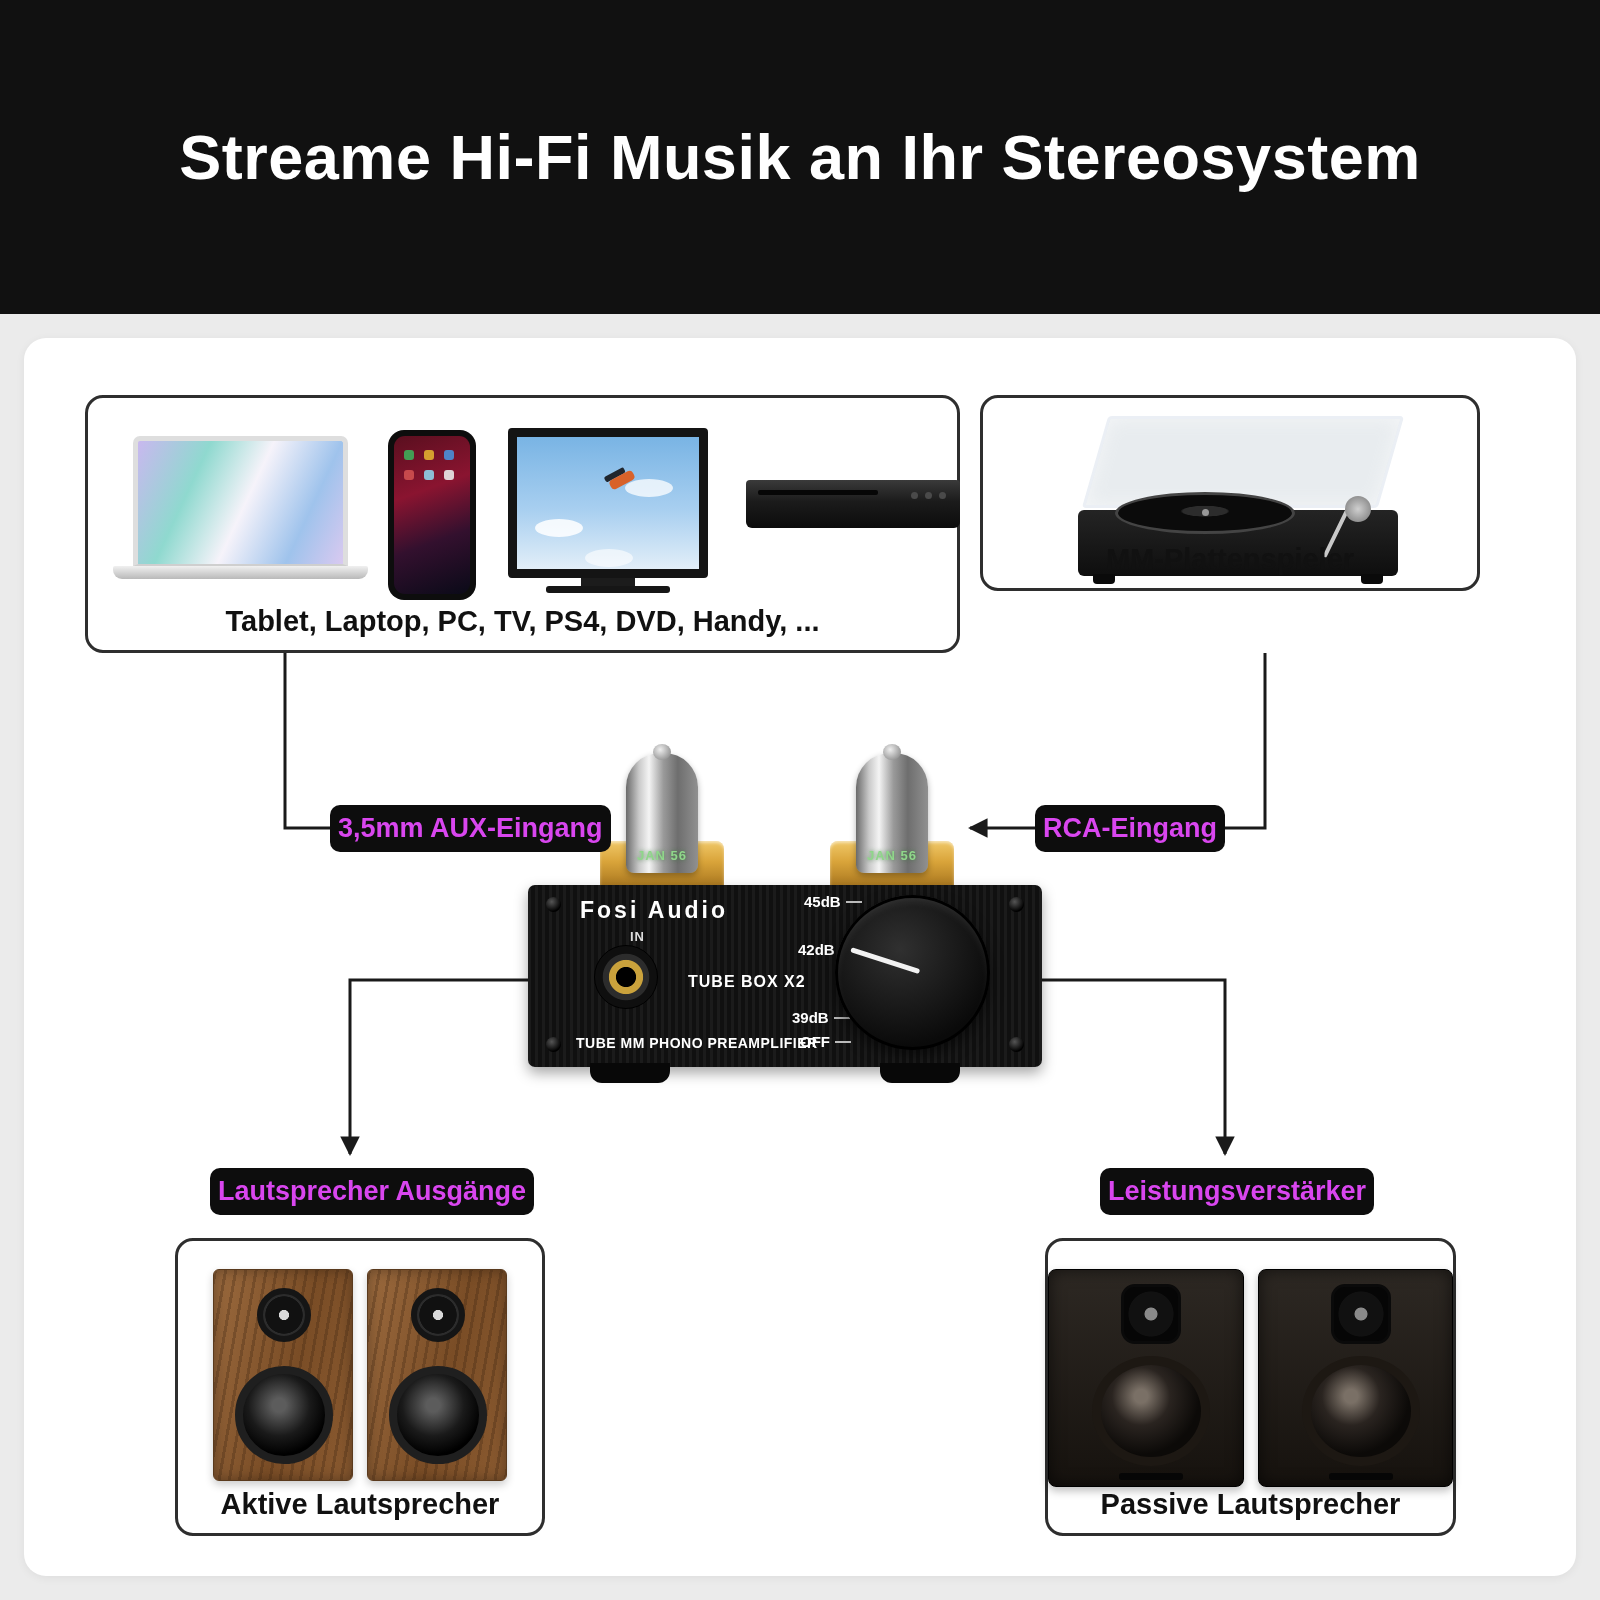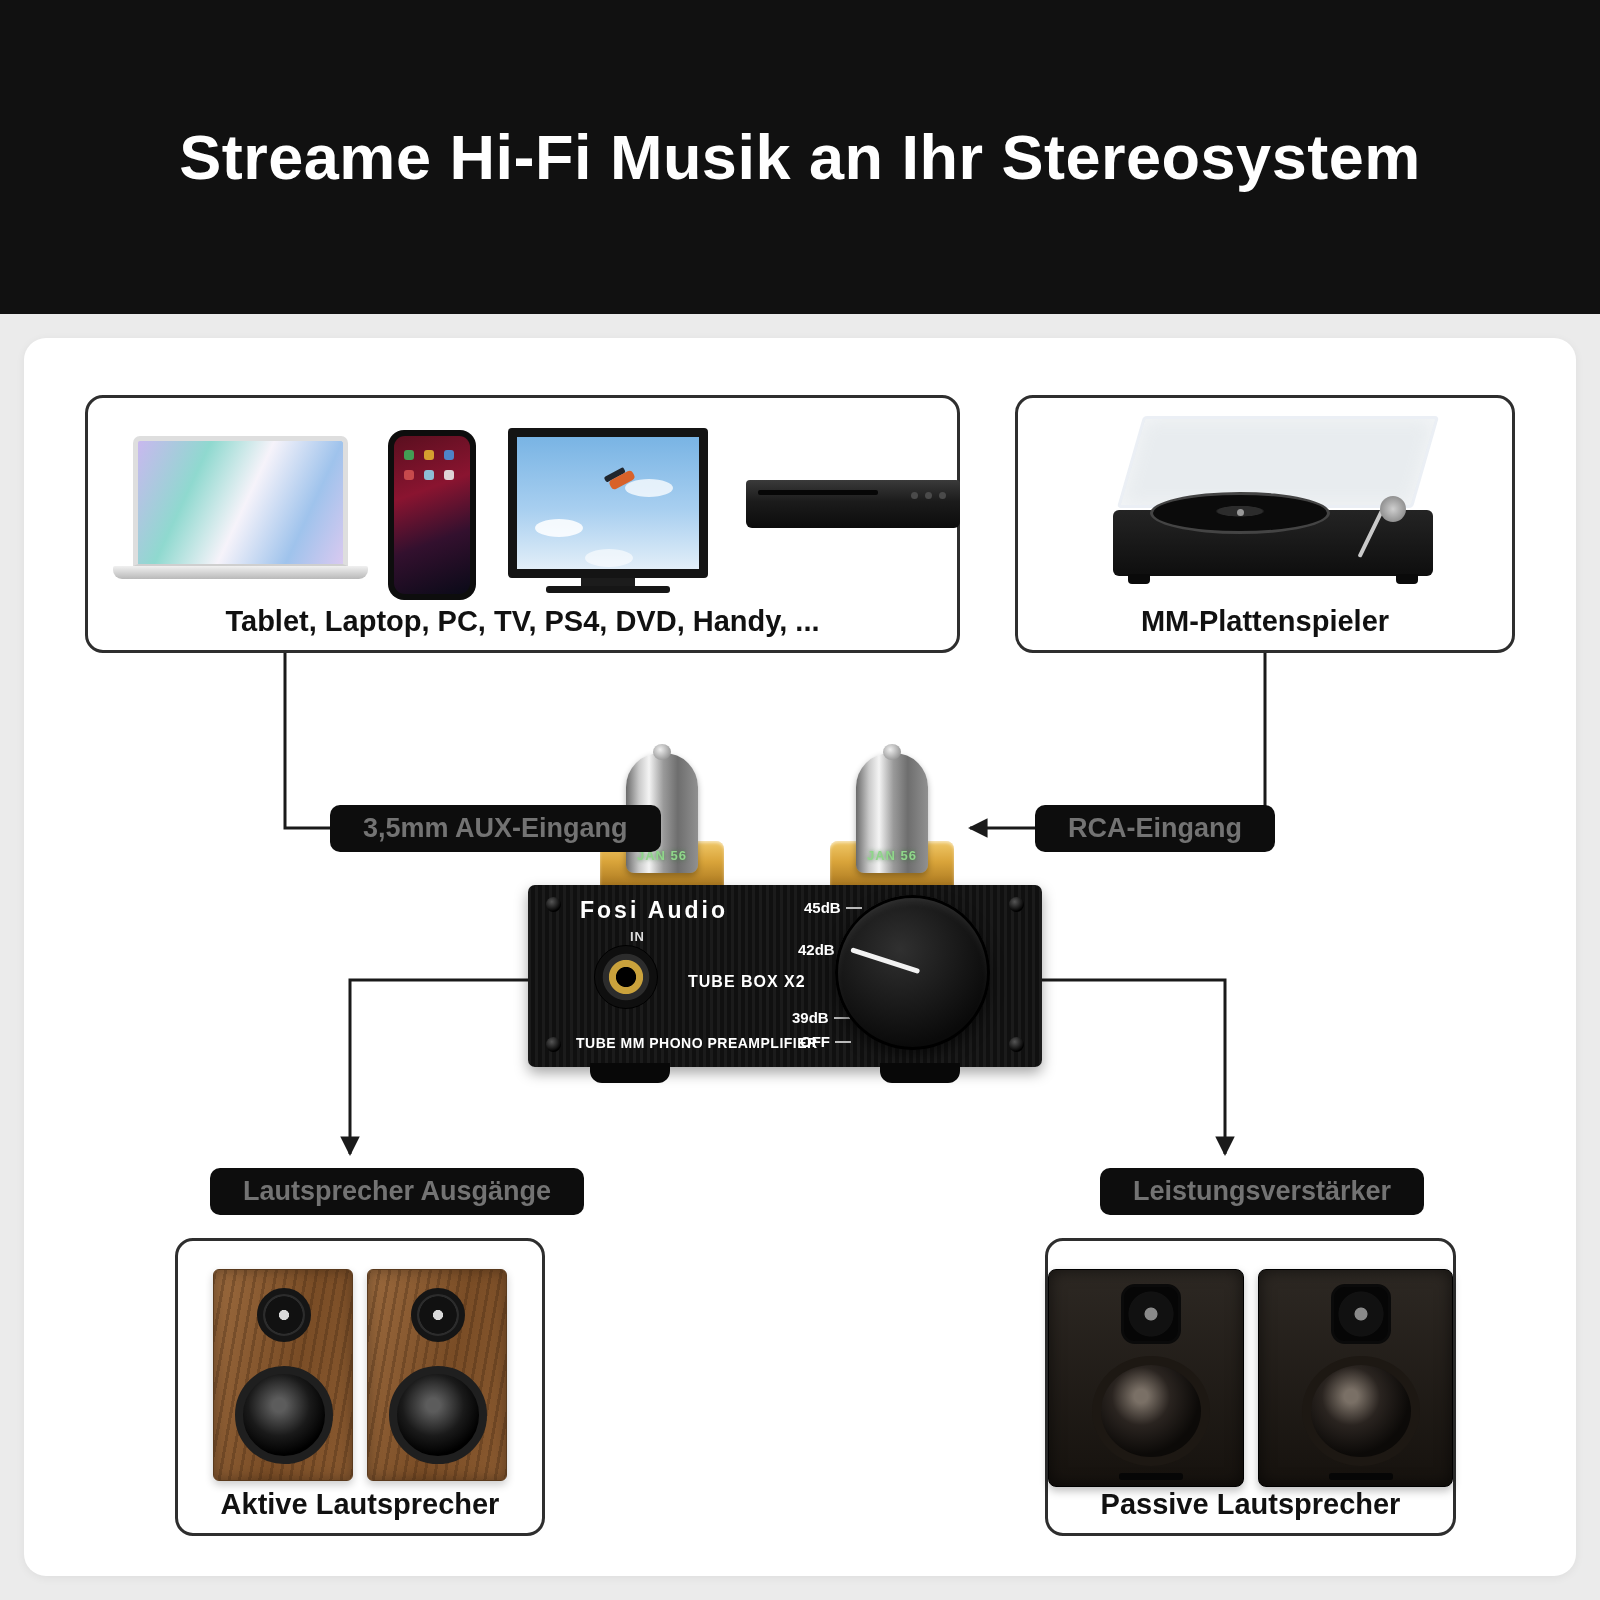--- a/index.html
+++ b/index.html
@@ -15,26 +15,26 @@
   .card { position:absolute; left:24px; top:338px; width:1552px; height:1238px; background:#fff; border-radius:22px; box-shadow:0 2px 10px rgba(0,0,0,0.06); }
 
   
   .connectors { position:absolute; left:0; top:0; width:1600px; height:1600px; pointer-events:none; }
 
   
   .dbox { position:absolute; background:#fff; border:3px solid #2e2e2e; border-radius:18px; }
   .dbox .caption { position:absolute; left:0; right:0; bottom:12px; text-align:center; font-size:29px; font-weight:700; color:#111; }
 
   .sources-box   { left:85px;   top:395px;  width:875px; height:258px; }
-  .turntable-box { left:1015px; top:395px;  width:500px; height:258px; }
+  .turntable-box { left:980px; top:395px;  width:500px; height:196px; }
   .active-box    { left:175px;  top:1238px; width:370px; height:298px; }
   .passive-box   { left:1045px; top:1238px; width:411px; height:298px; }
 
   
-  .pill { position:absolute; background:#0d0d0d; color:#737373; font-size:27px; font-weight:700; padding:8px 33px; border-radius:10px; white-space:nowrap; z-index:6; }
+  .pill { position:absolute; background:#0d0d0d; color:#d946ef; font-size:27px; font-weight:700; padding:8px 8px; border-radius:10px; white-space:nowrap; z-index:6; }
   .pill-aux  { left:330px;  top:805px; }
   .pill-rca  { left:1035px; top:805px; }
   .pill-sout { left:210px;  top:1168px; }
   .pill-pamp { left:1100px; top:1168px; }
 
   
   .laptop { position:absolute; left:25px; top:38px; width:255px; }
   .laptop-screen { width:215px; height:130px; margin:0 auto; border:5px solid #dedede; border-bottom:2px solid #cfcfcf; border-radius:7px 7px 0 0;
     background:linear-gradient(115deg,#c9b8ef 0%,#8fd9cf 28%,#f6f3fa 52%,#9fc3ec 78%,#d9c9f0 100%); }
   .laptop-base { width:255px; height:13px; background:linear-gradient(#f0f0f0,#b9b9b9); border-radius:2px 2px 9px 9px; }
@@ -94,21 +94,21 @@
   .screw.tl { left:18px; top:12px; } .screw.tr { left:481px; top:12px; }
   .screw.bl { left:18px; top:152px; } .screw.br { left:481px; top:152px; }
   .amp-brand { position:absolute; left:52px; top:12px; color:#fff; font-size:23px; font-weight:700; letter-spacing:3px; }
   .amp-in { position:absolute; left:102px; top:44px; color:#ddd; font-size:13px; font-weight:700; letter-spacing:1px; }
   .amp-jack { position:absolute; left:66px; top:60px; width:64px; height:64px; border-radius:50%;
     background:radial-gradient(circle, #000 0 22%, #caa23c 24% 38%, #2c2c2c 40% 52%, #0f0f0f 54% 100%); border:1px solid #000; }
   .amp-model { position:absolute; left:160px; top:88px; color:#fff; font-size:16px; font-weight:700; letter-spacing:1px; }
   .amp-type { position:absolute; left:48px; top:150px; color:#fff; font-size:14px; font-weight:700; letter-spacing:.5px; }
   .gain { position:absolute; color:#fff; font-size:15px; font-weight:700; display:flex; align-items:center; gap:5px; }
   .gain i { display:block; width:16px; height:2px; background:#bbb; }
-  .gain.g45 { left:276px; top:14px; } .gain.g42 { left:270px; top:56px; }
+  .gain.g45 { left:276px; top:8px; } .gain.g42 { left:270px; top:56px; }
   .gain.g39 { left:264px; top:100px;margin-top:24px; } .gain.goff { left:272px; top:148px; }
   .knob { position:absolute; left:307px; top:10px; width:155px; height:155px; border-radius:50%;
     background:radial-gradient(circle at 42% 35%, #303030, #0a0a0a 72%);
     box-shadow:inset 0 0 0 3px #000, inset 0 5px 10px rgba(255,255,255,.12), 0 6px 14px rgba(0,0,0,.5); }
   .knob-line { position:absolute; left:16px; top:52px; width:72px; height:5px; background:#f2f2f2; border-radius:3px;
     transform:rotate(18deg); transform-origin:left center; }
   .amp-foot { position:absolute; top:318px; width:80px; height:20px; background:#080808; border-radius:0 0 12px 12px; }
   .amp-foot.l { left:70px; } .amp-foot.r { left:360px; }
 
   

